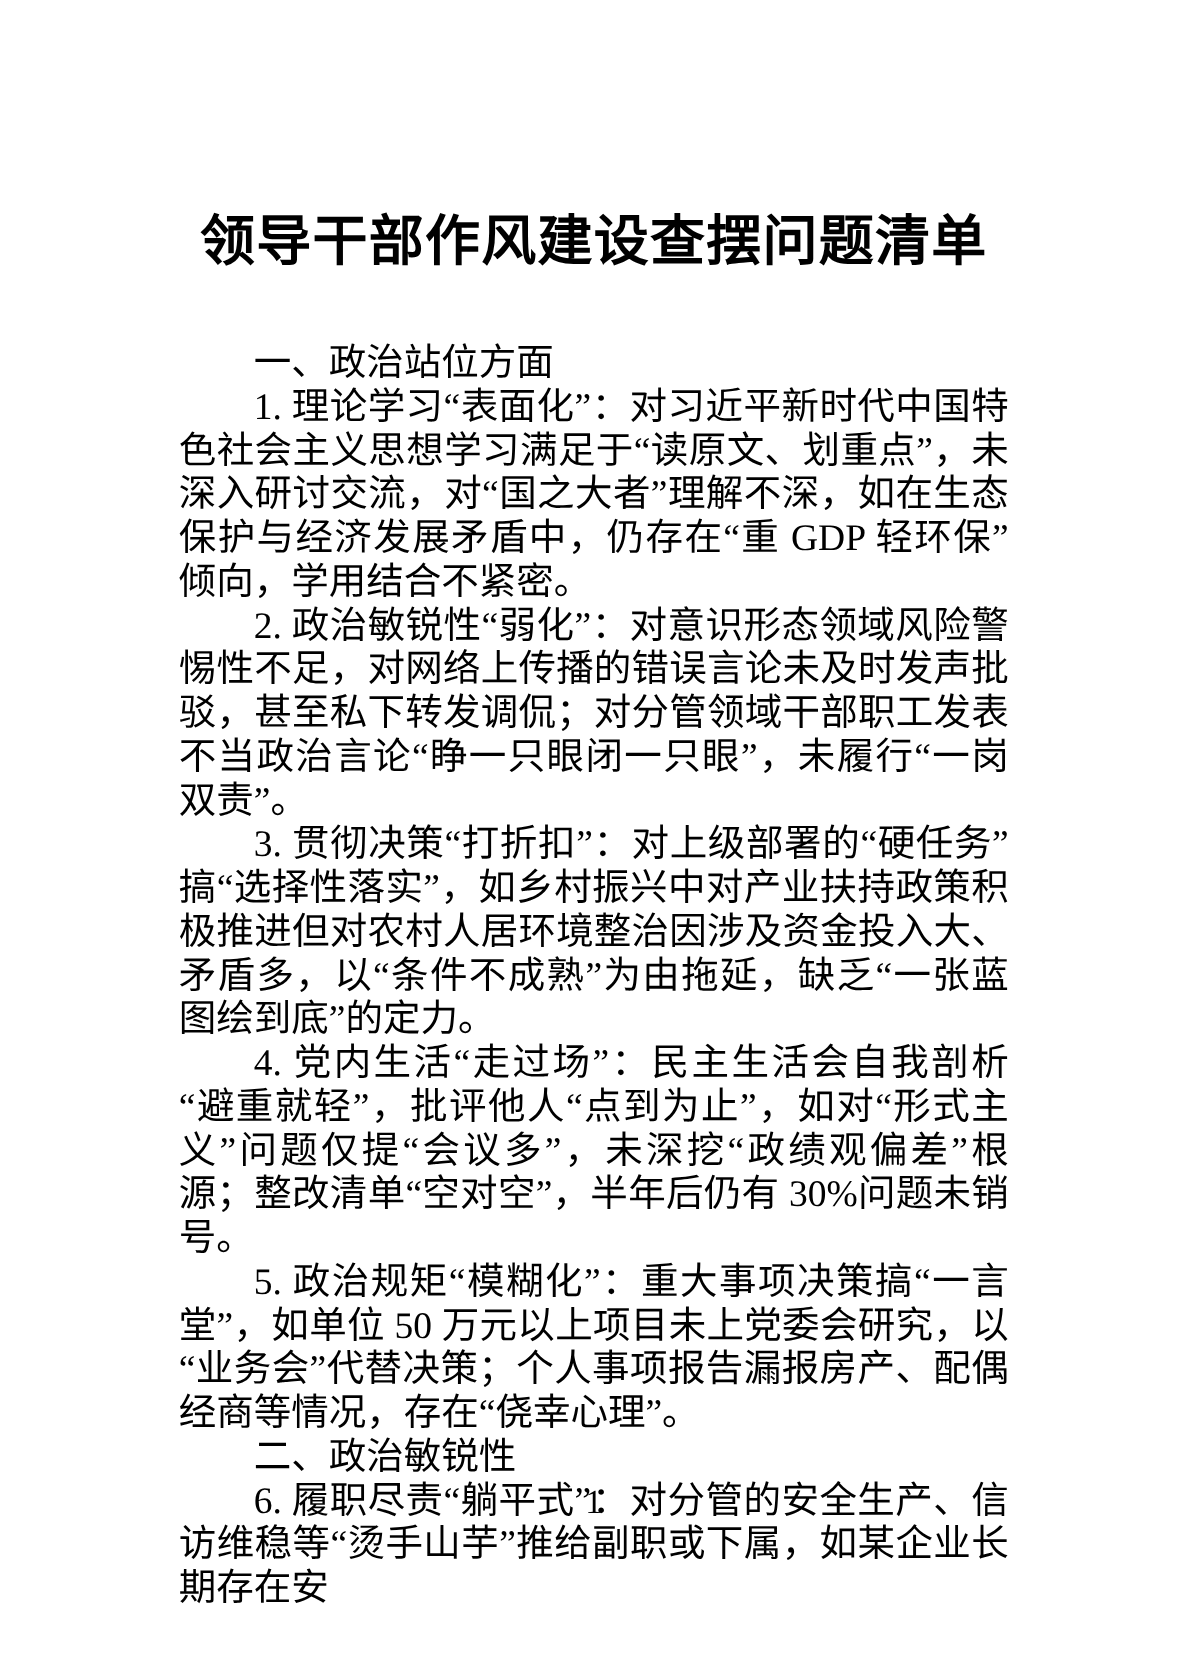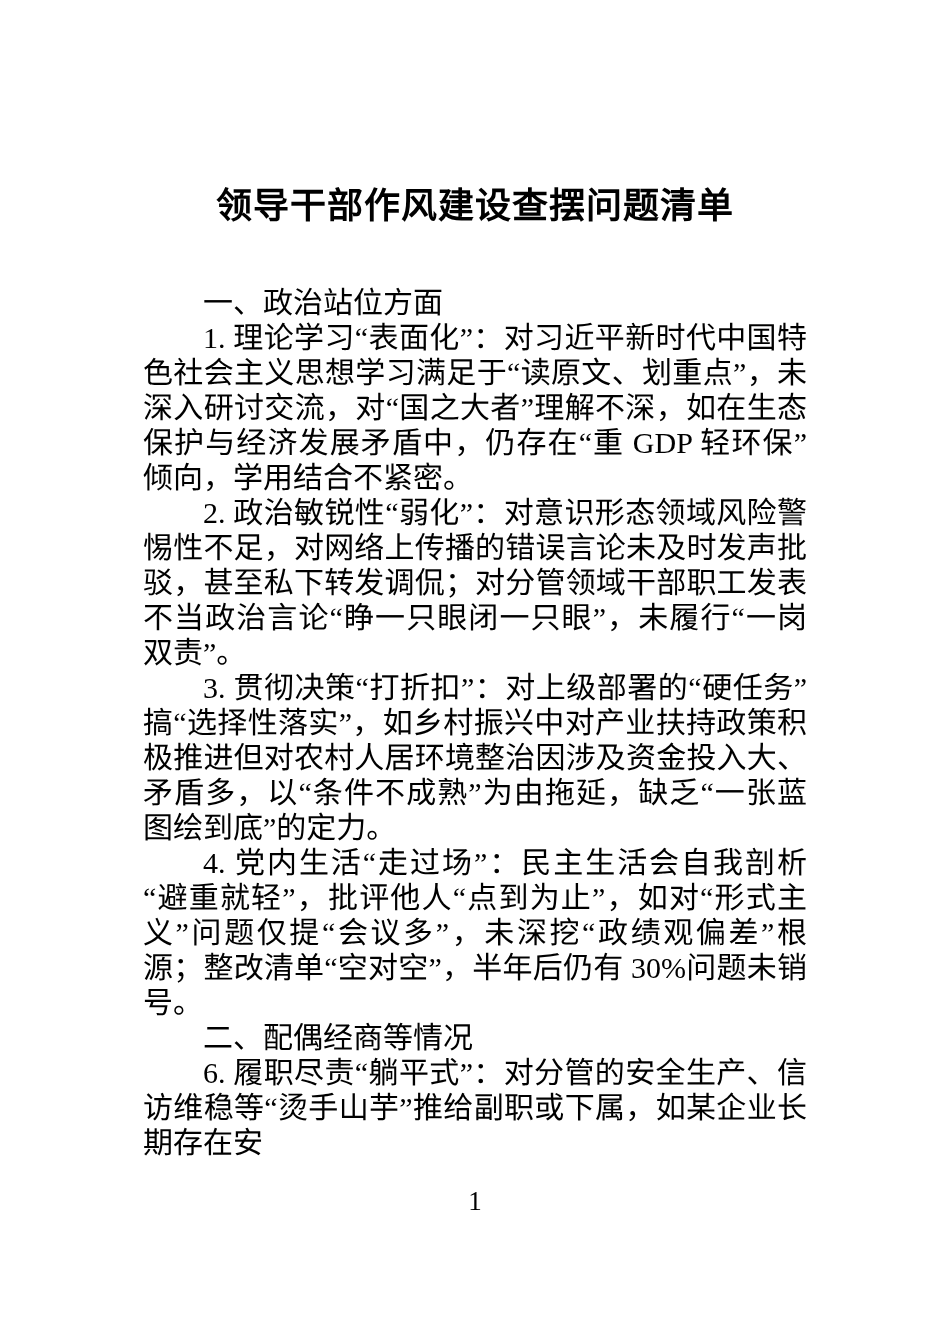--- a/index.html
+++ b/index.html
@@ -13,23 +13,23 @@
     height: 1344px;
     margin: 0;
     background: #ffffff;
     color: #000000;
     font-family: "Liberation Serif", "DejaVu Sans", sans-serif;
     box-sizing: border-box;
     padding: 172px 143px 0 143px;
     overflow: hidden;
   }
   .doc-title {
-    margin: 12px 0 57px 0;
+    margin: 0 0 57px 0;
     padding: 0;
-    font-size: 36px;
+    font-size: 44px;
     font-weight: bold;
     line-height: 44px;
     text-align: center;
     letter-spacing: 1px;
     font-family: "Liberation Serif", "DejaVu Sans", sans-serif;
   }
   .doc-body {
     width: 664px;
     margin-top: 31px;
   }
@@ -68,22 +68,23 @@
     <p class="section-heading">一、政治站位方面</p>
 
     <p class="para">1. 理论学习“表面化”：对习近平新时代中国特色社会主义思想学习满足于“读原文、划重点”，未深入研讨交流，对“国之大者”理解不深，如在生态保护与经济发展矛盾中，仍存在“重 GDP 轻环保”倾向，学用结合不紧密。</p>
 
     <p class="para">2. 政治敏锐性“弱化”：对意识形态领域风险警惕性不足，对网络上传播的错误言论未及时发声批驳，甚至私下转发调侃；对分管领域干部职工发表不当政治言论“睁一只眼闭一只眼”，未履行“一岗双责”。</p>
 
     <p class="para">3. 贯彻决策“打折扣”：对上级部署的“硬任务”搞“选择性落实”，如乡村振兴中对产业扶持政策积极推进但对农村人居环境整治因涉及资金投入大、矛盾多，以“条件不成熟”为由拖延，缺乏“一张蓝图绘到底”的定力。</p>
 
     <p class="para">4. 党内生活“走过场”：民主生活会自我剖析“避重就轻”，批评他人“点到为止”，如对“形式主义”问题仅提“会议多”，未深挖“政绩观偏差”根源；整改清单“空对空”，半年后仍有 30%问题未销号。</p>
 
+    <p class="para">5. 政治规矩“模糊化”：重大事项决策搞“一言堂”，如单位 50 万元以上项目未上党委会研究，以“业务会”代替决策；个人事项报告漏报房产、配偶经商等情况，存在“侥幸心理”。</p>
 
-    <p class="section-heading">二、配偶经商等情况</p>
+    <p class="section-heading">二、政治敏锐性</p>
 
     <p class="para">6. 履职尽责“躺平式”：对分管的安全生产、信访维稳等“烫手山芋”推给副职或下属，如某企业长期存在安</p>
 
   </div>
 
   <div class="page-number">1</div>
 
 </div>
 
 </body></html>

